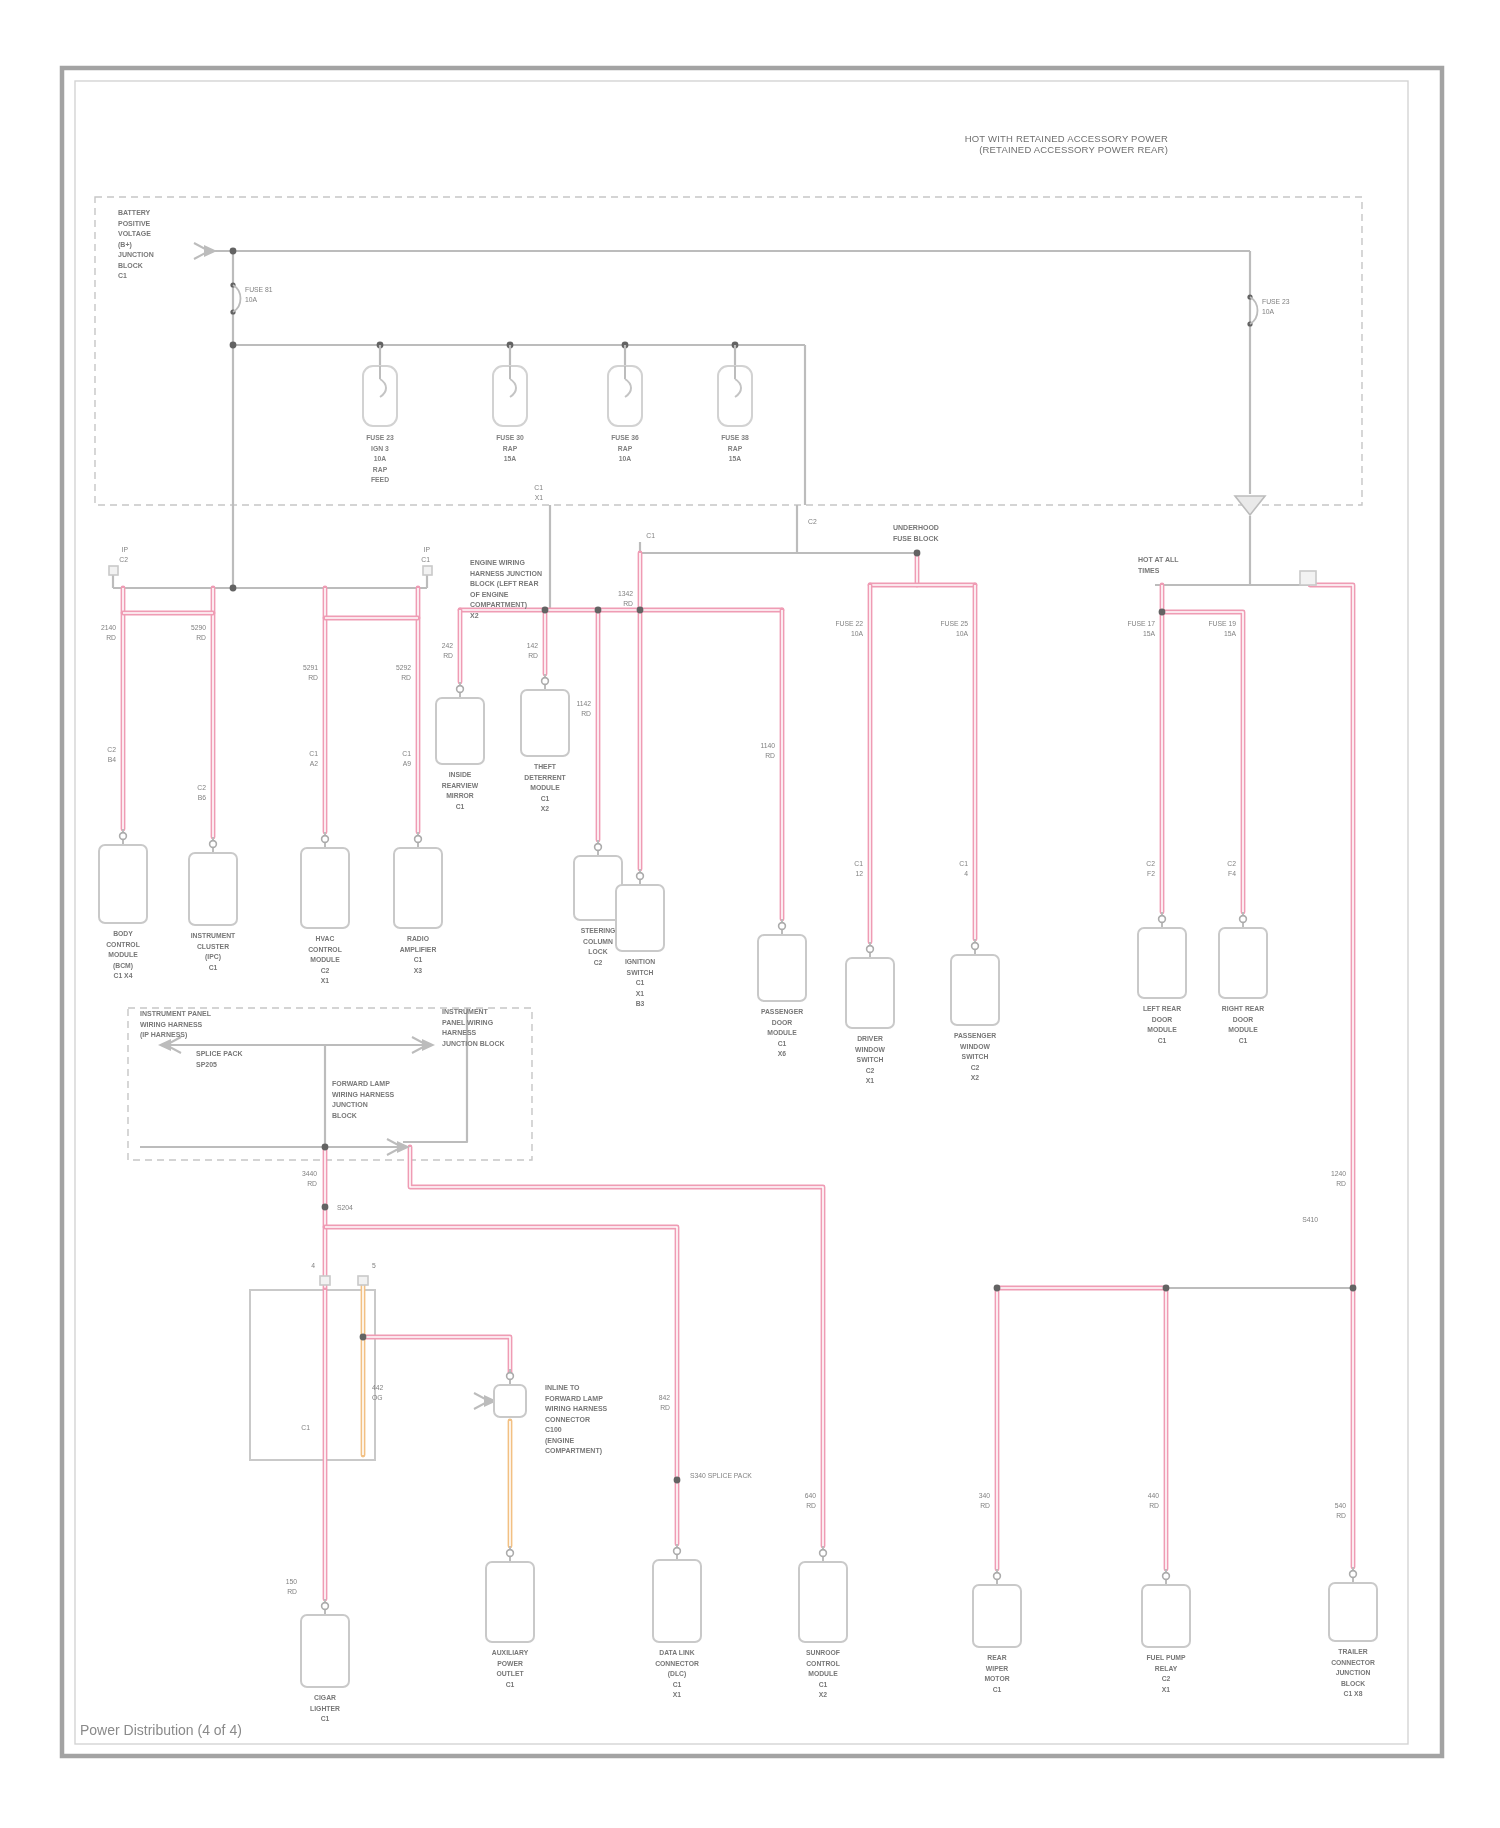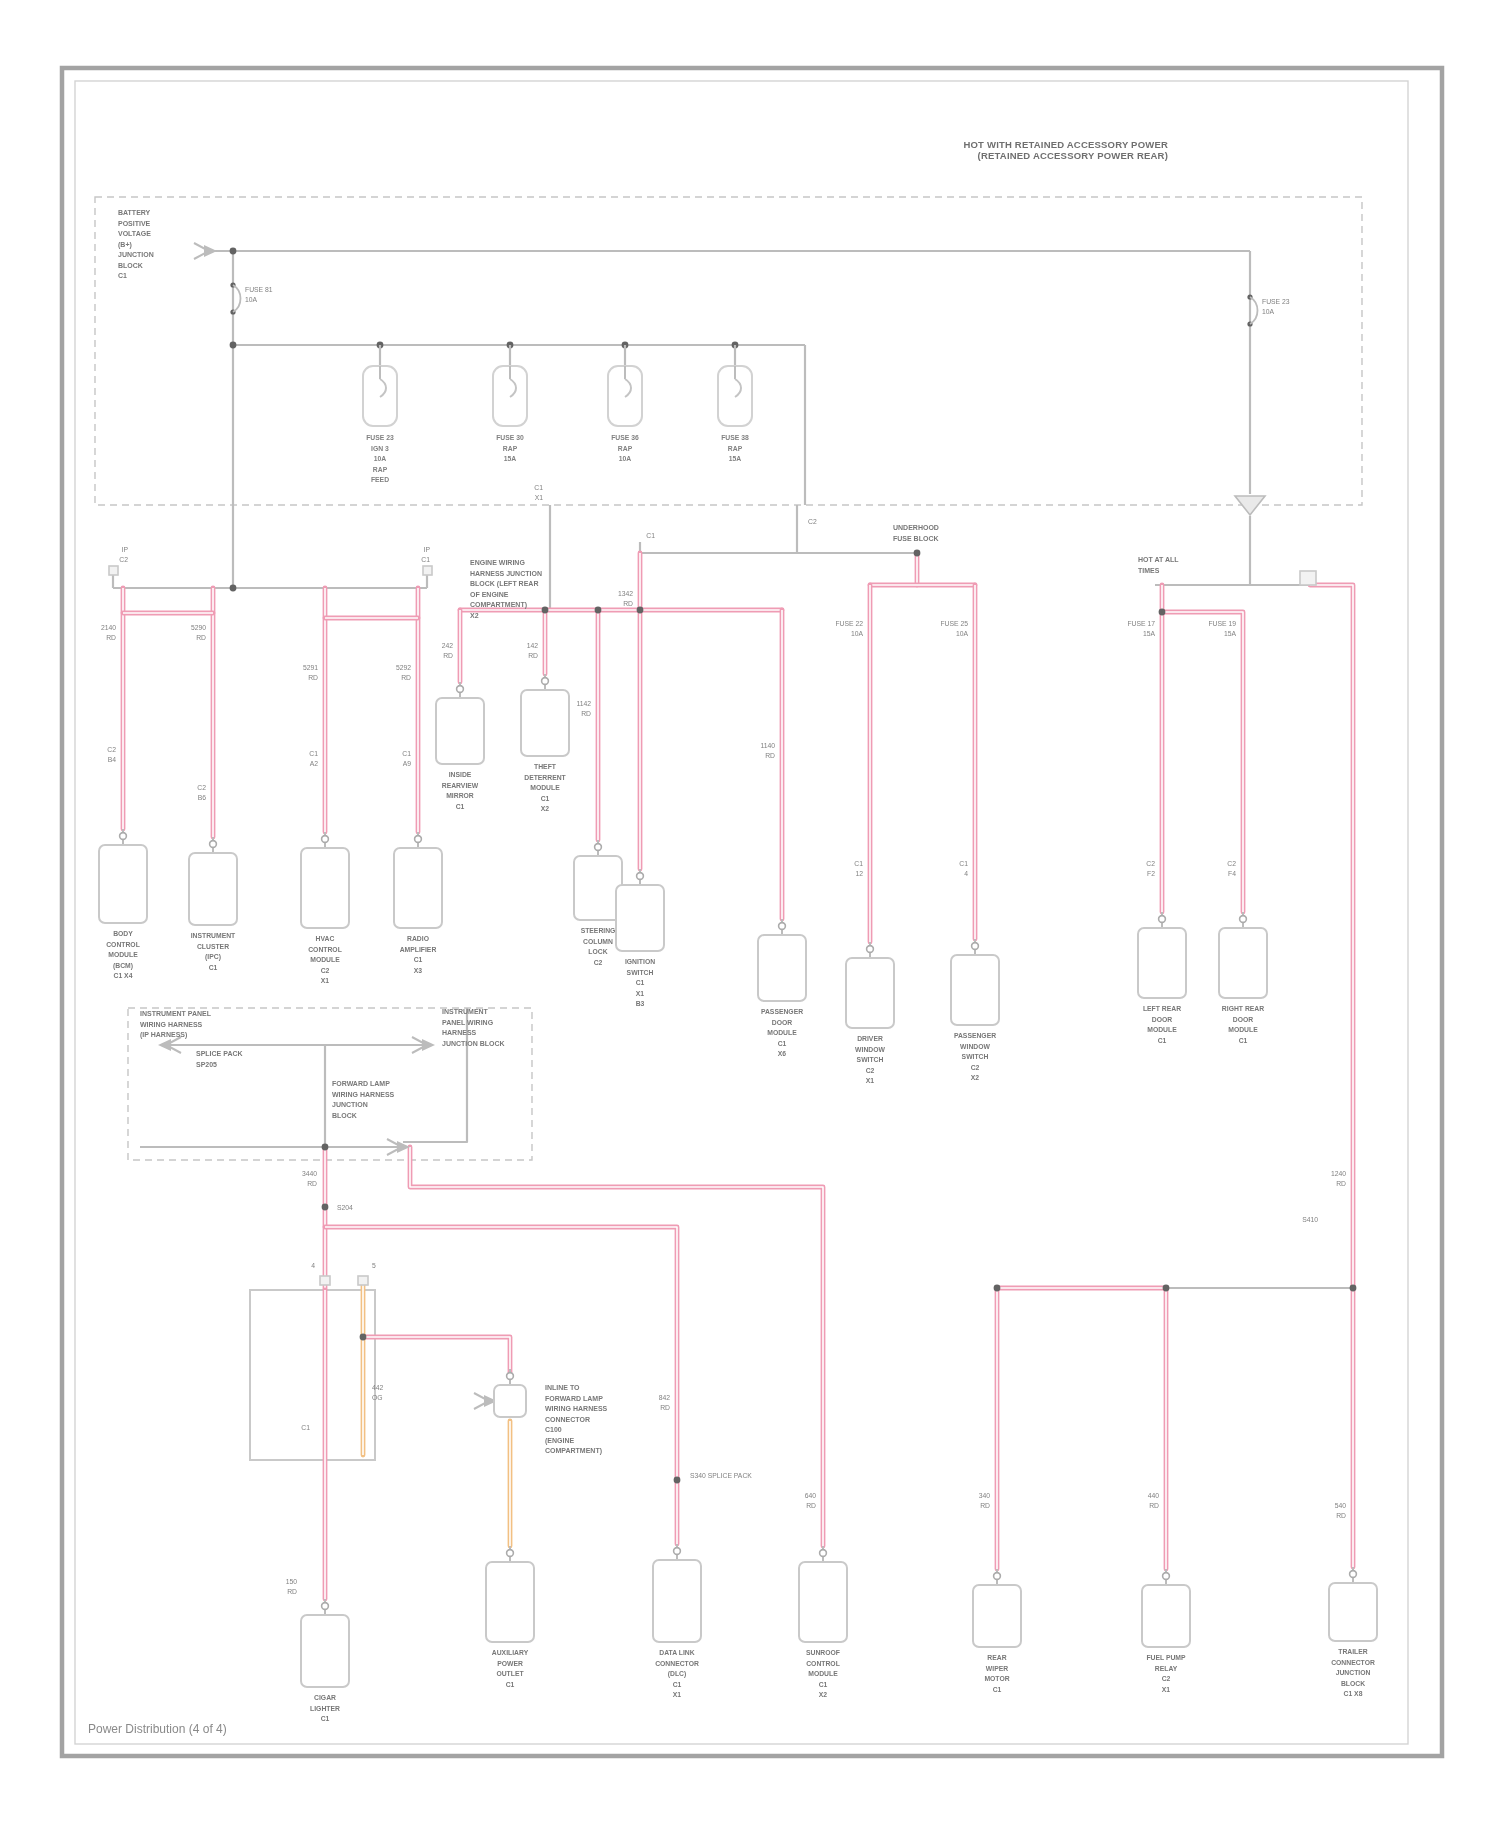--- a/index.html
+++ b/index.html
@@ -1,25 +1,25 @@
 <!DOCTYPE html>
 <html><head>
 <meta charset="utf-8">
 <style>
   html,body{margin:0;padding:0;background:#ffffff;}
   .stage{position:relative;width:1500px;height:1828px;background:#ffffff;overflow:hidden;
          font-family:"Liberation Sans", sans-serif;}
   svg{position:absolute;left:0;top:0;}
   svg text{font-family:"Liberation Sans", sans-serif;}
   .blur-sm{filter:blur(0.45px);}
-  .title-box{position:absolute;top:139px;right:332px;text-align:right;font-size:9.5px;
-             line-height:11px;color:#6f6f6f;font-weight:bold;letter-spacing:.2px;
+  .title-box{position:absolute;top:133px;right:332px;text-align:right;font-size:9.5px;
+             line-height:11px;color:#6f6f6f;font-weight:normal;letter-spacing:.2px;
              filter:blur(0.5px);white-space:nowrap;}
-  .footer-box{position:absolute;left:80px;top:1722px;font-size:12px;color:#8a8a8a;
-              filter:blur(0.5px);white-space:nowrap;margin-left:8px;}
+  .footer-box{position:absolute;left:80px;top:1722px;font-size:14px;color:#8a8a8a;
+              filter:blur(0.5px);white-space:nowrap;}
 </style>
 </head>
 <body>
 
 <div class="stage">
   <svg id="diagram-svg" width="1500" height="1828" viewBox="0 0 1500 1828">
       <rect x="62" y="68" width="1380" height="1688" fill="none" stroke="#a3a3a3" stroke-width="4.5"></rect>
       <rect x="75" y="81" width="1333" height="1663" fill="none" stroke="#d4d4d4" stroke-width="1.4"></rect>
       <rect x="95" y="197" width="1267" height="308" fill="none" stroke="#c6c6c6" stroke-width="1.4" stroke-dasharray="7 5"></rect>
       <rect x="128" y="1008" width="404" height="152" fill="none" stroke="#c6c6c6" stroke-width="1.4" stroke-dasharray="7 5"></rect>

